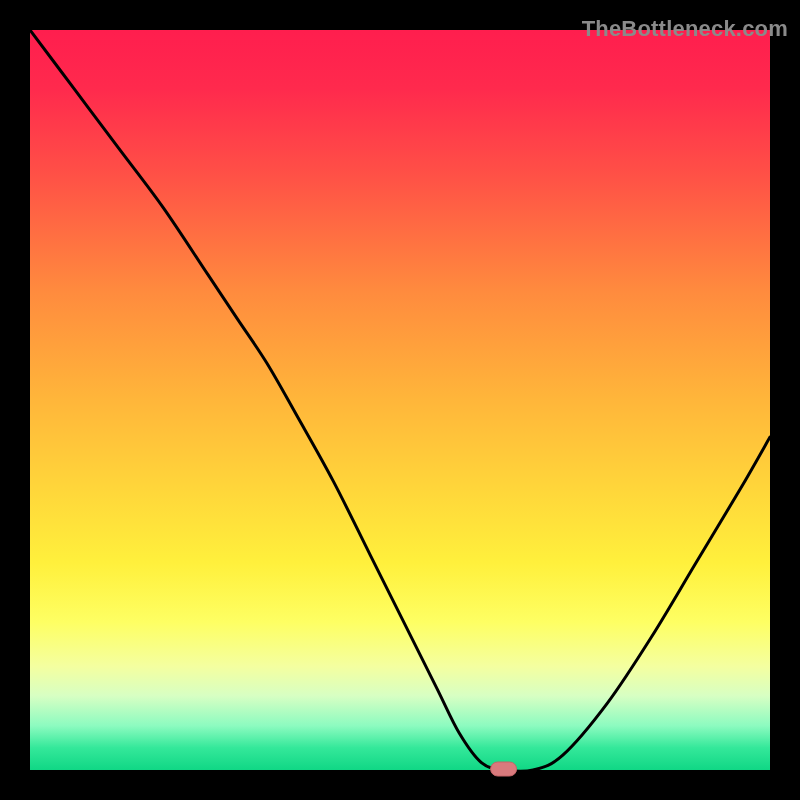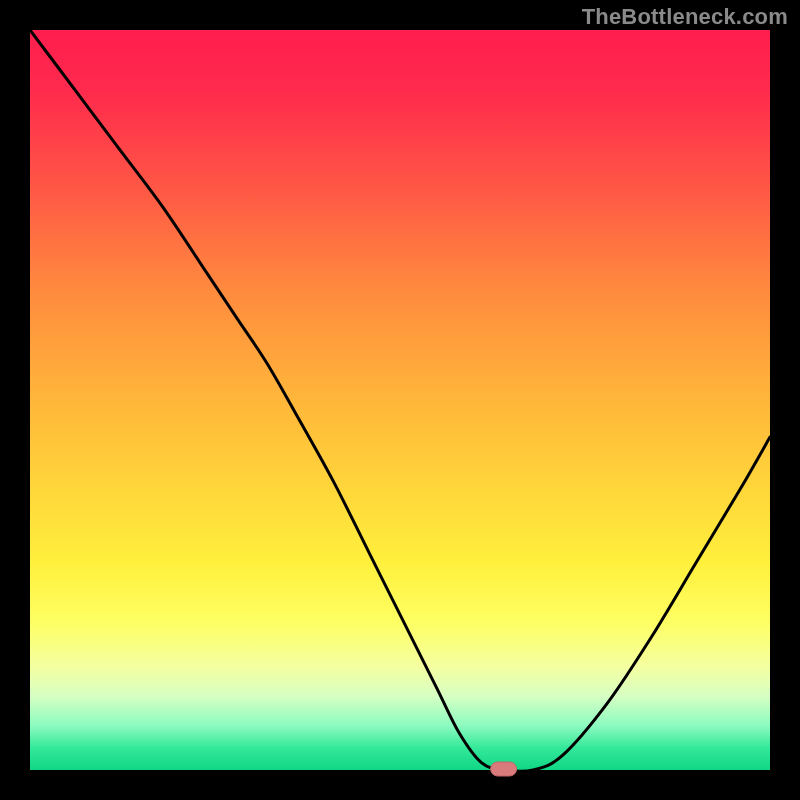--- a/index.html
+++ b/index.html
@@ -11,21 +11,21 @@
     overflow: hidden;
   }
   .chart-wrap {
     position: relative;
     width: 800px;
     height: 800px;
     background: #000;
   }
   .watermark {
     position: absolute;
-    top: 4px;
+    top: 16px;
     right: 12px;
     font-family: Arial, Helvetica, sans-serif;
     font-size: 22px;
     font-weight: 600;
     color: #8a8a8a;
     letter-spacing: 0.2px;
     z-index: 10;
   }
   svg.plot {
     position: absolute;

